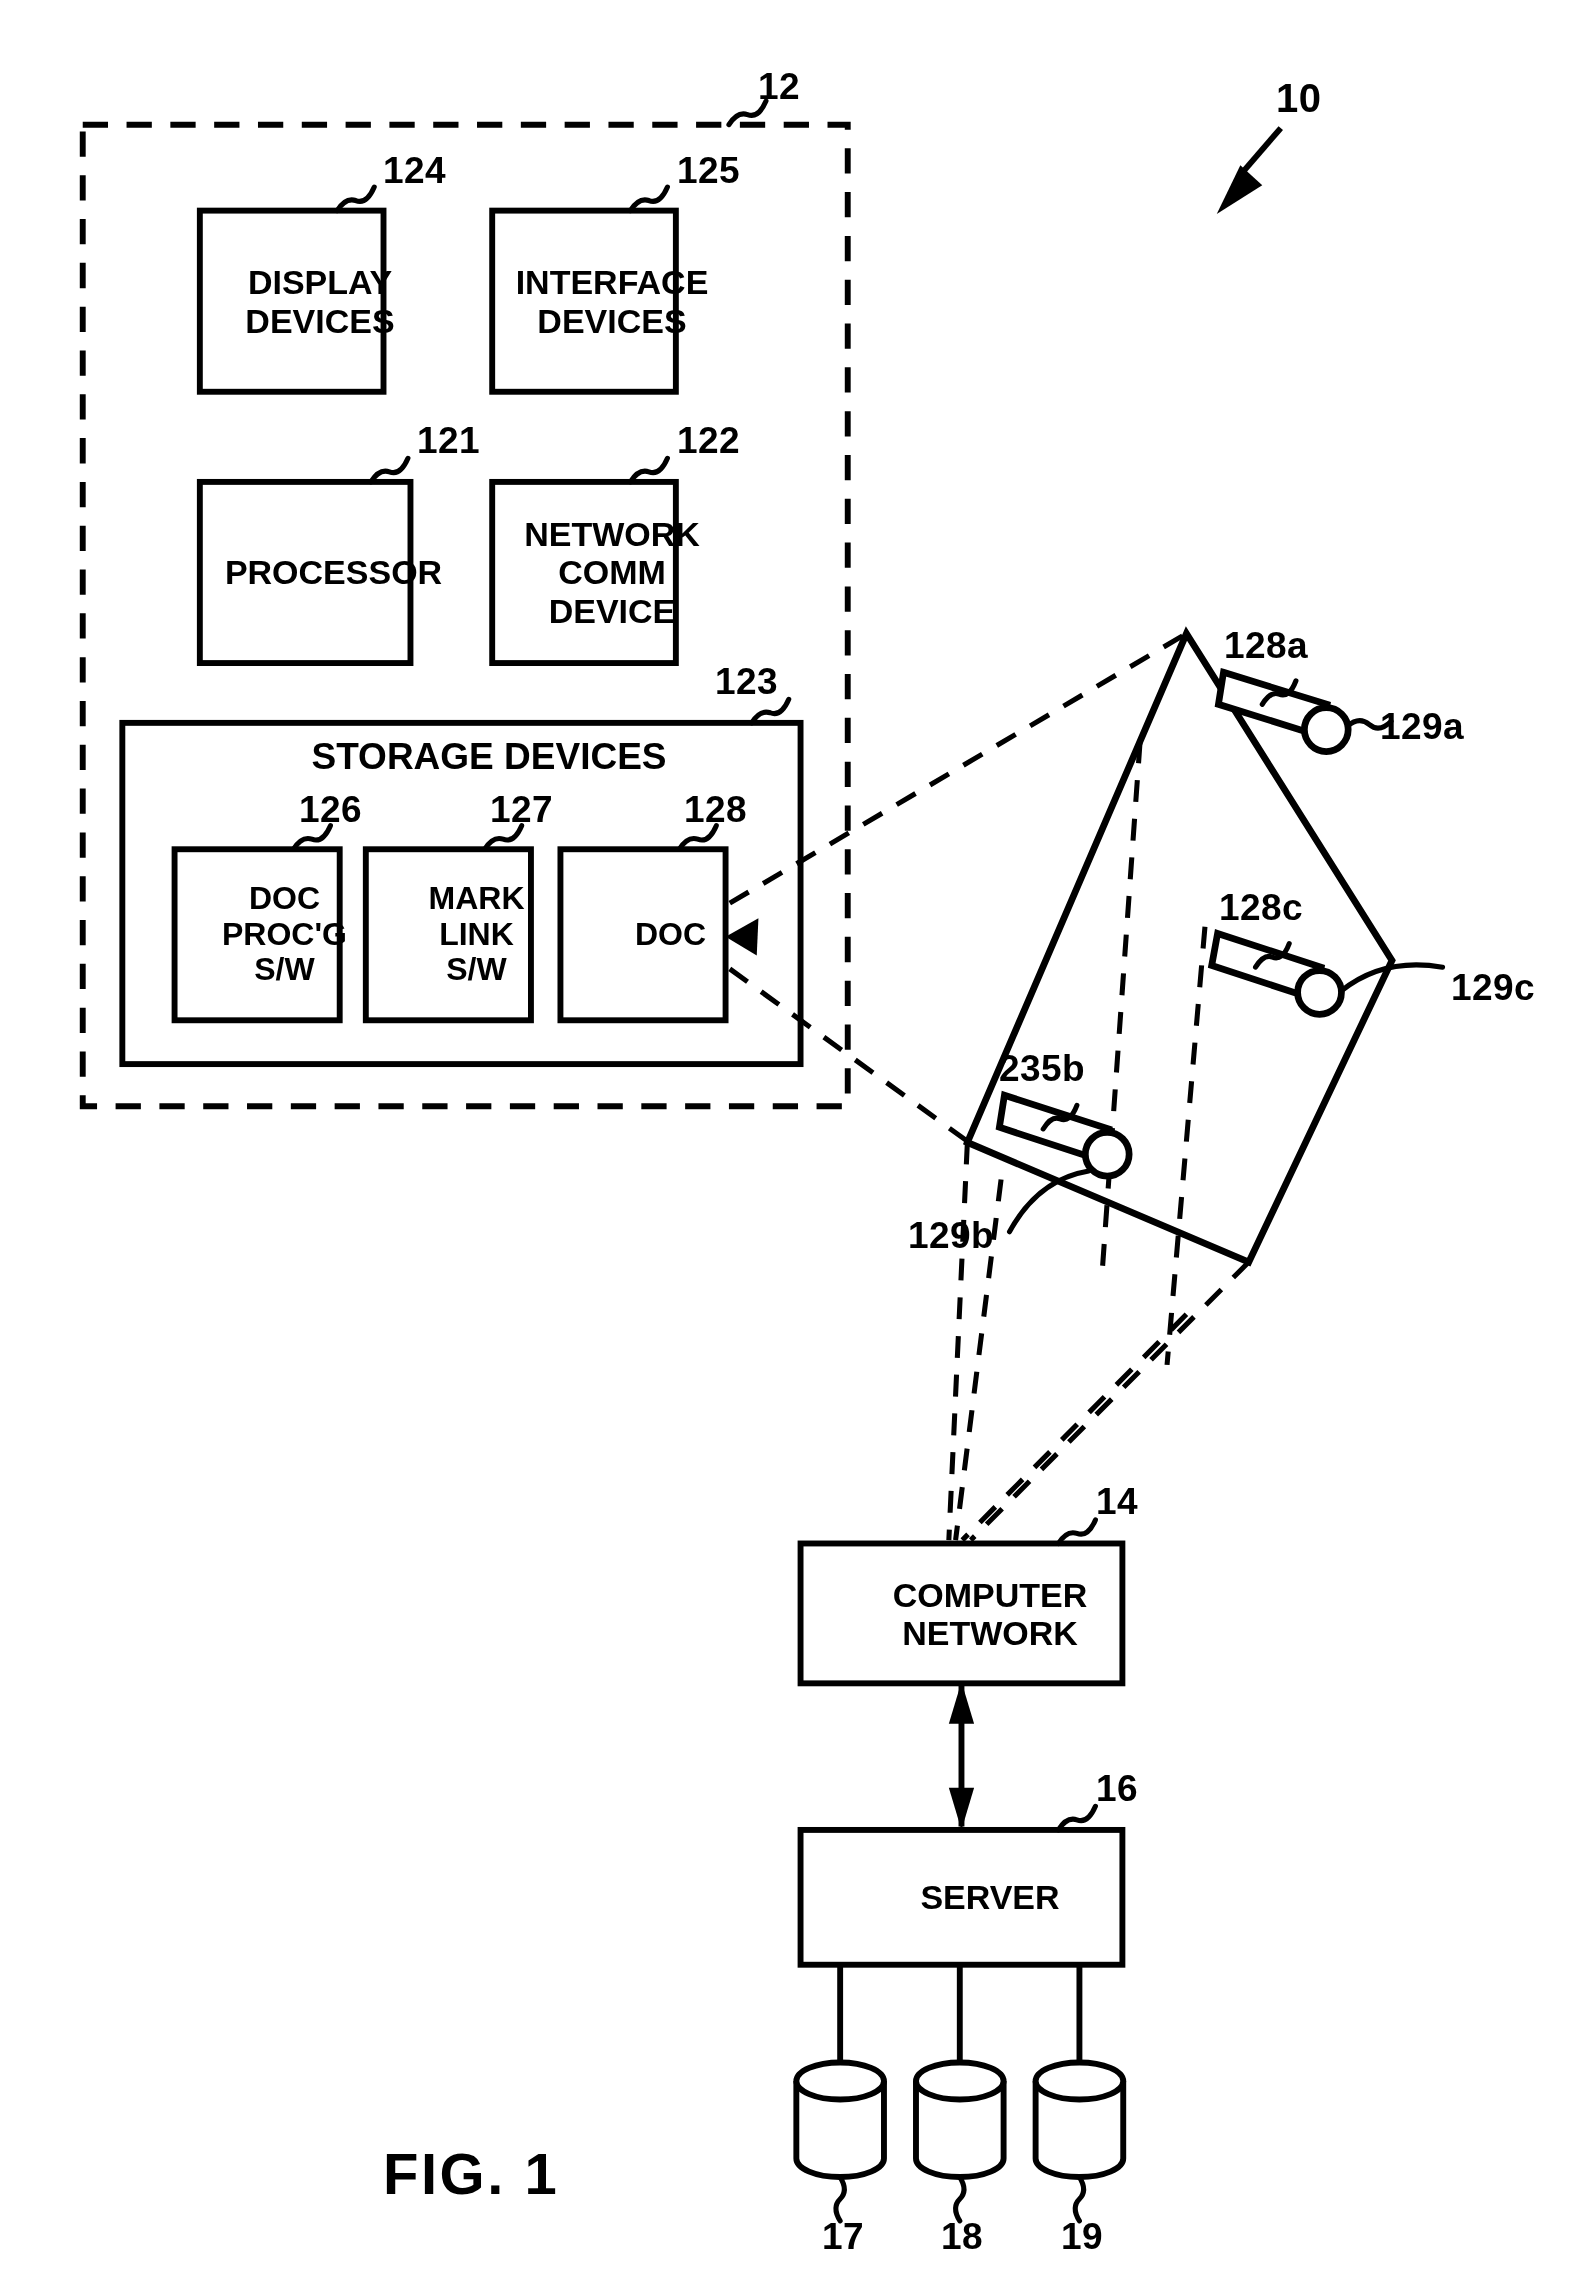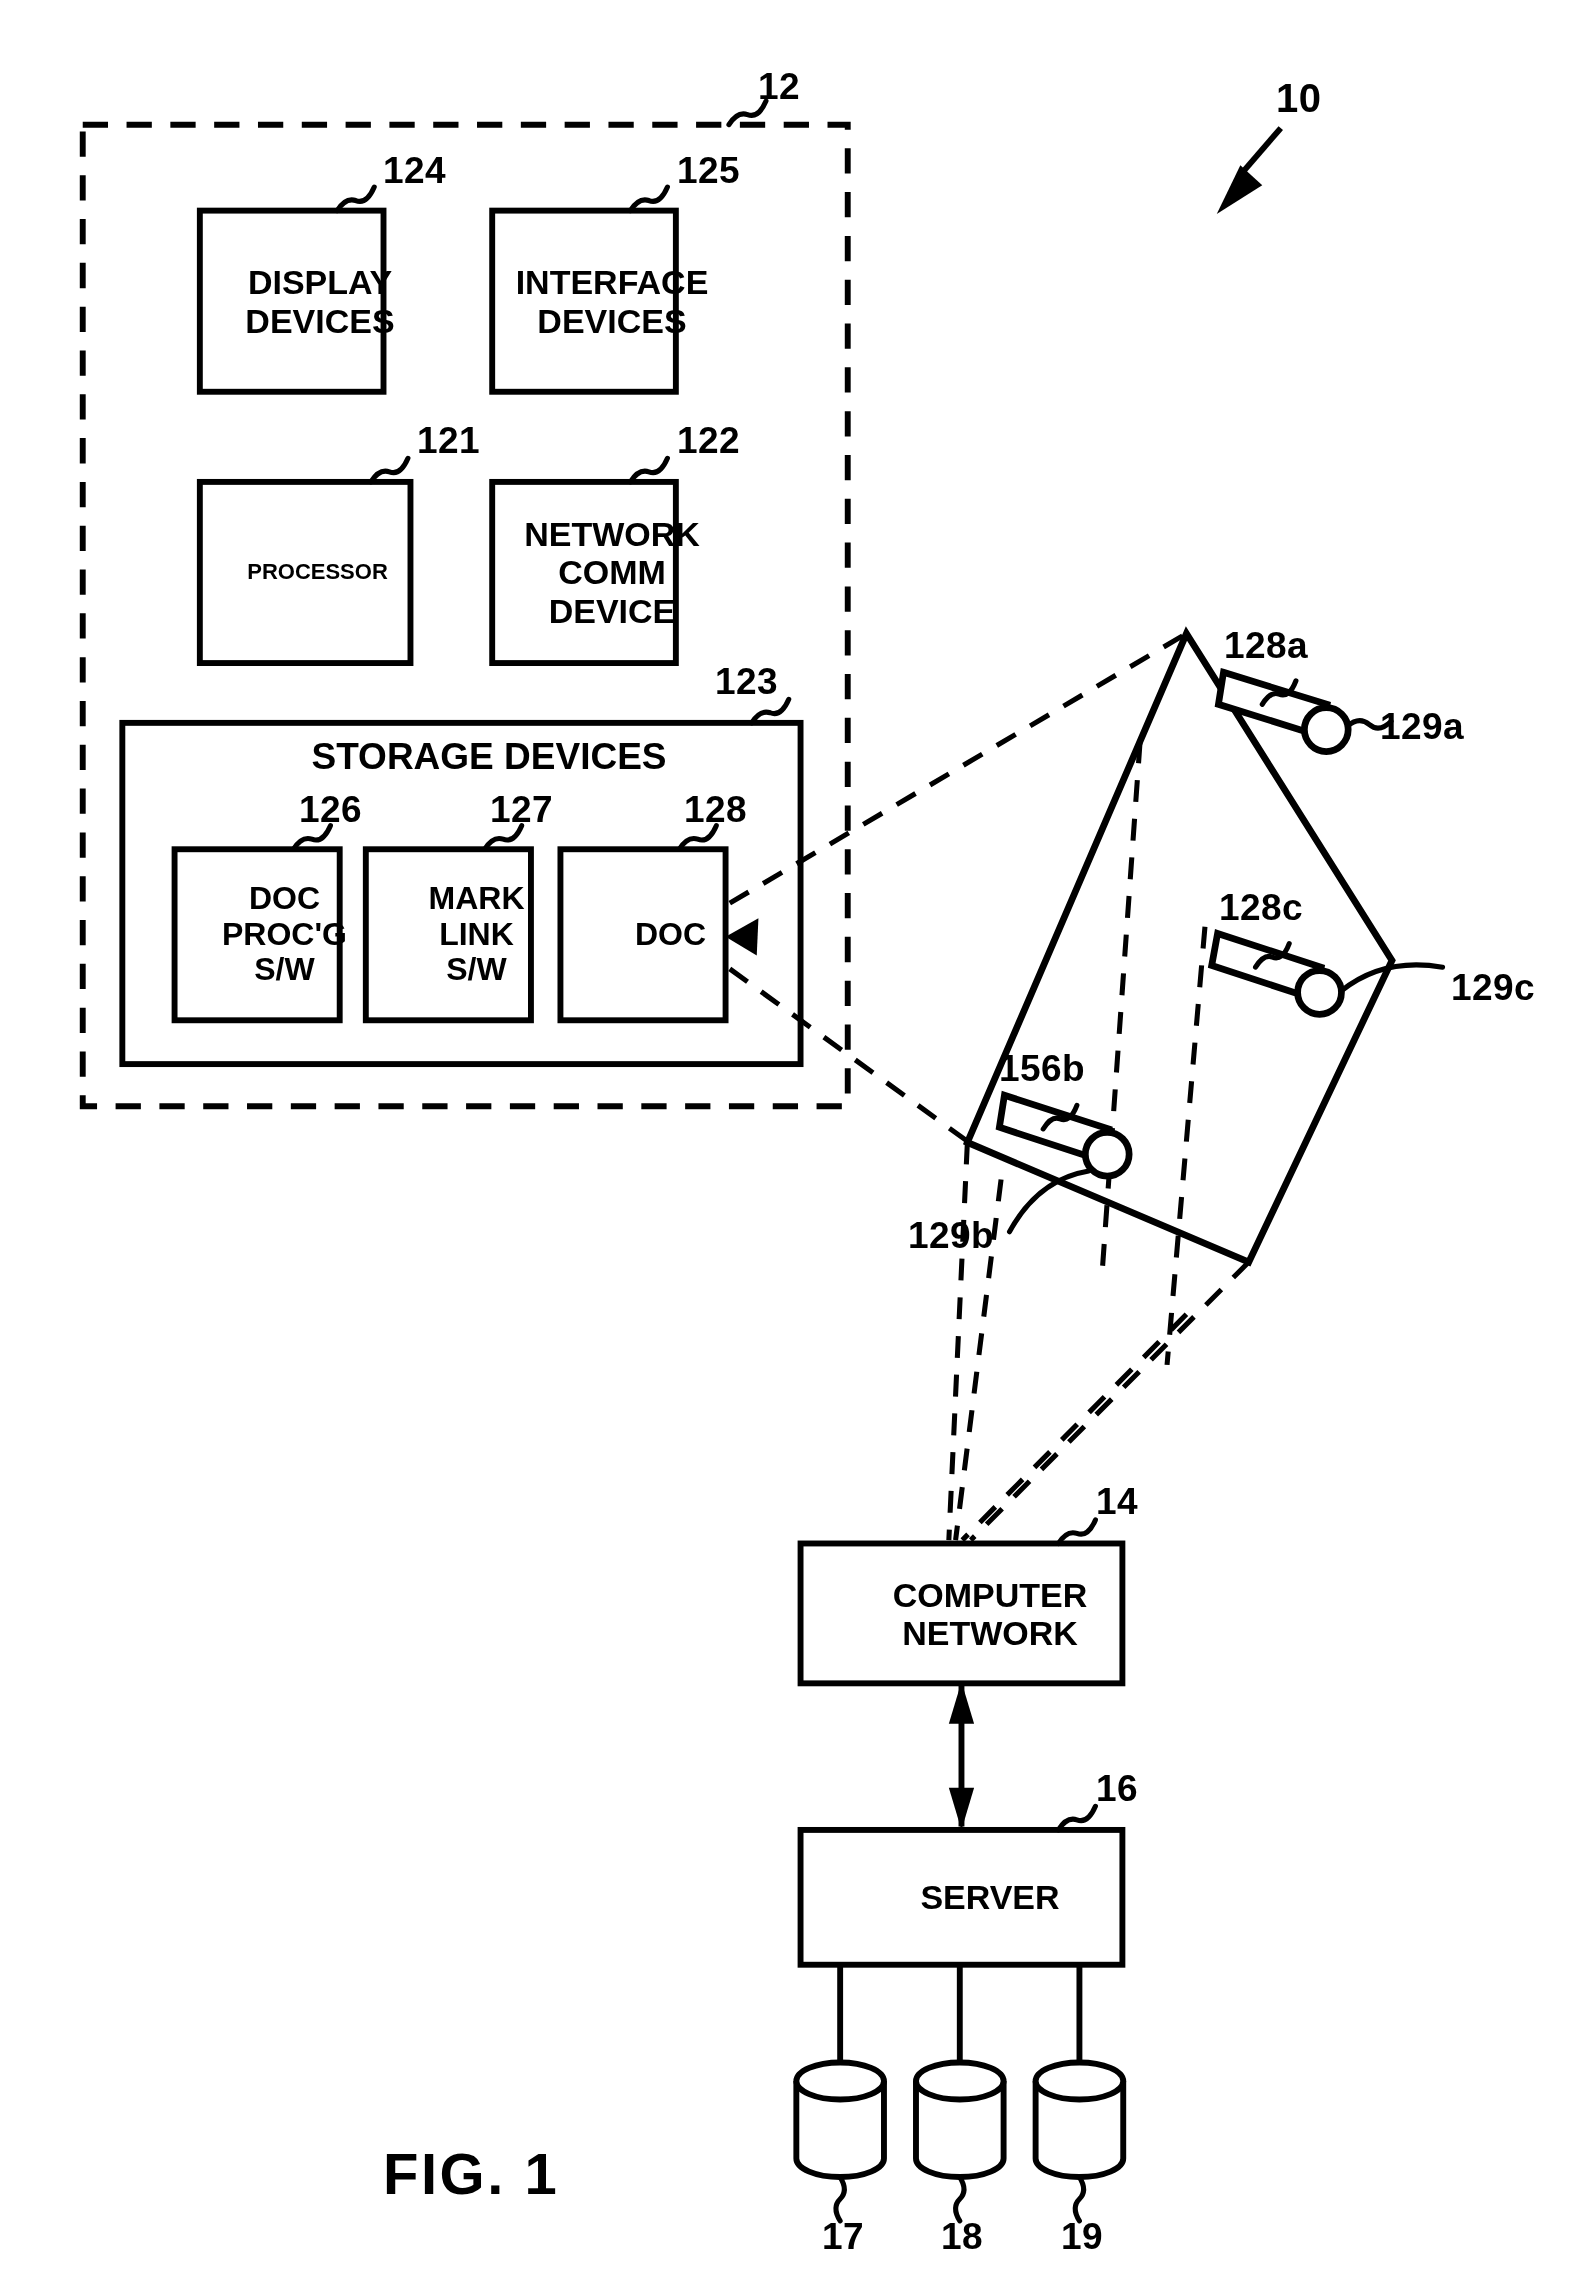--- a/index.html
+++ b/index.html
@@ -139,35 +139,35 @@
 <div class="lbl refnum" style="left:715px;top:661px;">123</div>
 
 <div class="lbl refnum" style="left:299px;top:789px;">126</div>
 <div class="lbl refnum" style="left:490px;top:789px;">127</div>
 <div class="lbl refnum" style="left:684px;top:789px;">128</div>
 
 <div class="lbl refnum" style="left:1224px;top:625px;">128a</div>
 <div class="lbl refnum" style="left:1380px;top:706px;">129a</div>
 <div class="lbl refnum" style="left:1219px;top:887px;">128c</div>
 <div class="lbl refnum" style="left:1451px;top:967px;">129c</div>
-<div class="lbl refnum" style="left:999px;top:1048px;">156b</div>
+<div class="lbl refnum" style="left:999px;top:1048px;">235b</div>
 <div class="lbl refnum" style="left:908px;top:1215px;">129b</div>
 
 <div class="lbl refnum" style="left:1096px;top:1481px;">14</div>
 <div class="lbl refnum" style="left:1096px;top:1768px;">16</div>
 
 <div class="lbl refnum" style="left:822px;top:2216px;">17</div>
 <div class="lbl refnum" style="left:941px;top:2216px;">18</div>
 <div class="lbl refnum" style="left:1061px;top:2216px;">19</div>
 
 <div class="boxtext" style="left:200px;top:211px;width:184px;height:181px;font-size:34px;">DISPLAY
 DEVICES</div>
 <div class="boxtext" style="left:492px;top:211px;width:184px;height:181px;font-size:34px;">INTERFACE
 DEVICES</div>
-<div class="boxtext" style="left:184px;top:482px;width:211px;height:181px;font-size:22px;">PROCESSOR</div>
+<div class="boxtext" style="left:200px;top:482px;width:211px;height:181px;font-size:34px;">PROCESSOR</div>
 <div class="boxtext" style="left:492px;top:482px;width:184px;height:181px;font-size:34px;">NETWORK
 COMM
 DEVICE</div>
 
 <div class="boxtext" style="left:122px;top:730px;width:678px;height:54px;font-size:37px;">STORAGE  DEVICES</div>
 
 <div class="boxtext" style="left:174px;top:849px;width:165px;height:171px;font-size:32px;">DOC
 PROC'G
 S/W</div>
 <div class="boxtext" style="left:366px;top:849px;width:165px;height:171px;font-size:32px;">MARK

